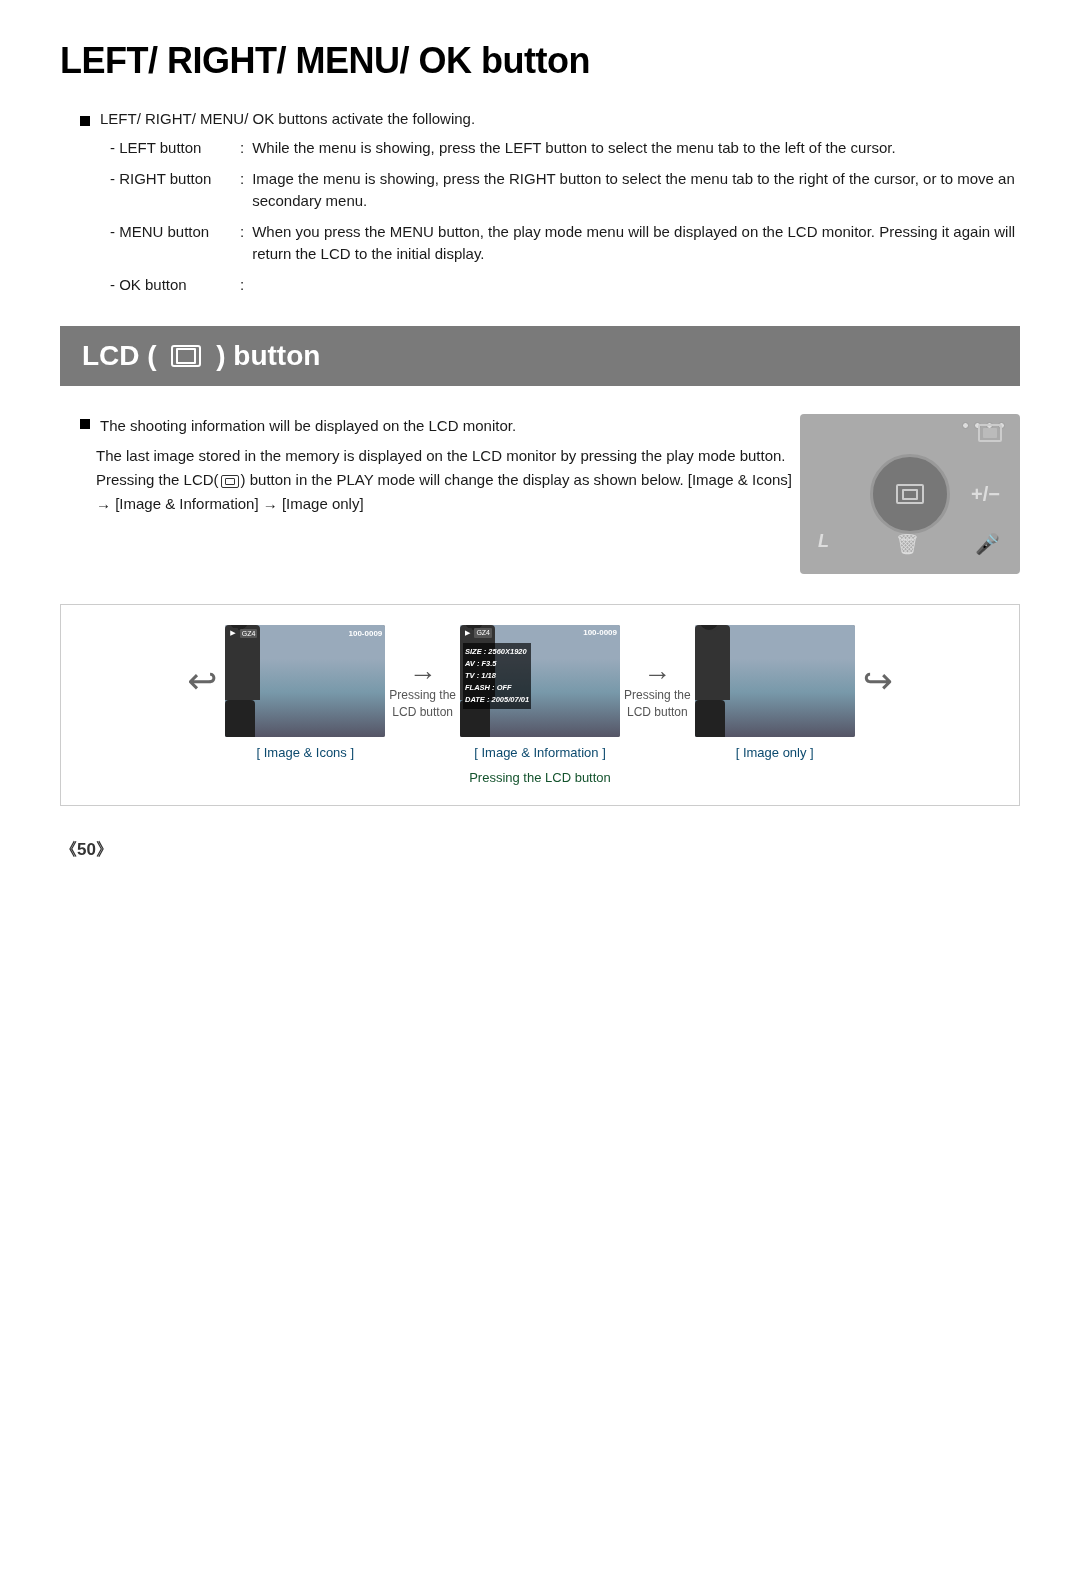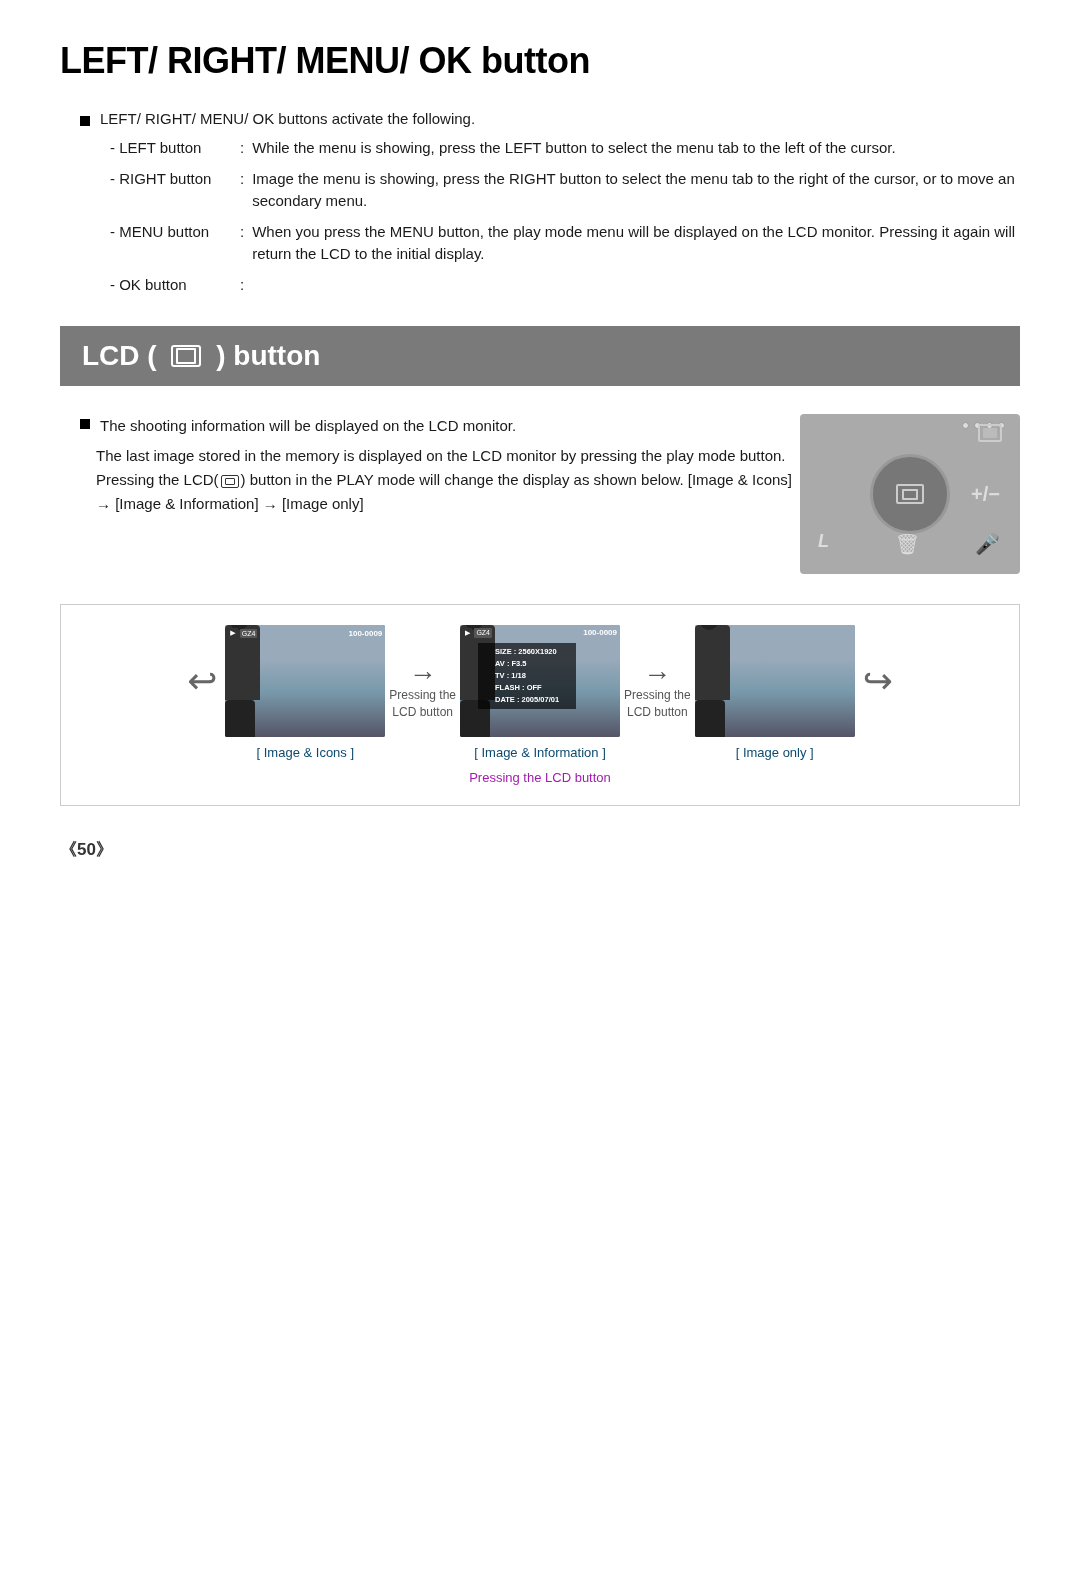--- a/index.html
+++ b/index.html
@@ -259,21 +259,21 @@
       left: 5px;
       width: 18px;
       height: 18px;
       border-radius: 50%;
       background: #222;
     }
 
     .diagram-caption {
       text-align: center;
       font-size: 13px;
-      color: #a21caf;
+      color: #14532d;
       margin-top: 10px;
     }
 
     .lcd-diagram-inner {
       display: flex;
       align-items: flex-start;
       gap: 4px;
       justify-content: center;
     }
   </style>
@@ -398,21 +398,21 @@
           <div class="person1"></div>
           <div class="person2"></div>
         </div>
         <div style="position:absolute; top:3px; left:3px; right:3px; display:flex; justify-content:space-between;">
           <div style="display:flex; gap:2px;">
             <span style="background:#333; color:#fff; font-size:7px; padding:1px 2px; border-radius:1px;">▶</span>
             <span style="background:#555; color:#fff; font-size:7px; padding:1px 2px; border-radius:1px;">GZ4</span>
           </div>
           <span style="color:#fff; font-size:8px; font-weight:bold;">100-0009</span>
         </div>
-        <div style="position:absolute; top:18px; left:18px; background:rgba(0,0,0,0.65); color:#fff; font-size:7.5px; padding:3px 17px; line-height:1.6; font-weight:bold;">
+        <div style="position:absolute; top:18px; left:3px; background:rgba(0,0,0,0.65); color:#fff; font-size:7.5px; padding:3px 2px; line-height:1.6; font-weight:bold;font-style:italic;">
           <div>SIZE : 2560X1920</div>
           <div>AV : F3.5</div>
           <div>TV : 1/18</div>
           <div>FLASH : OFF</div>
           <div>DATE : 2005/07/01</div>
         </div>
       </div>
       <div class="lcd-step-label">[ Image &amp; Information ]</div>
     </div>
 

